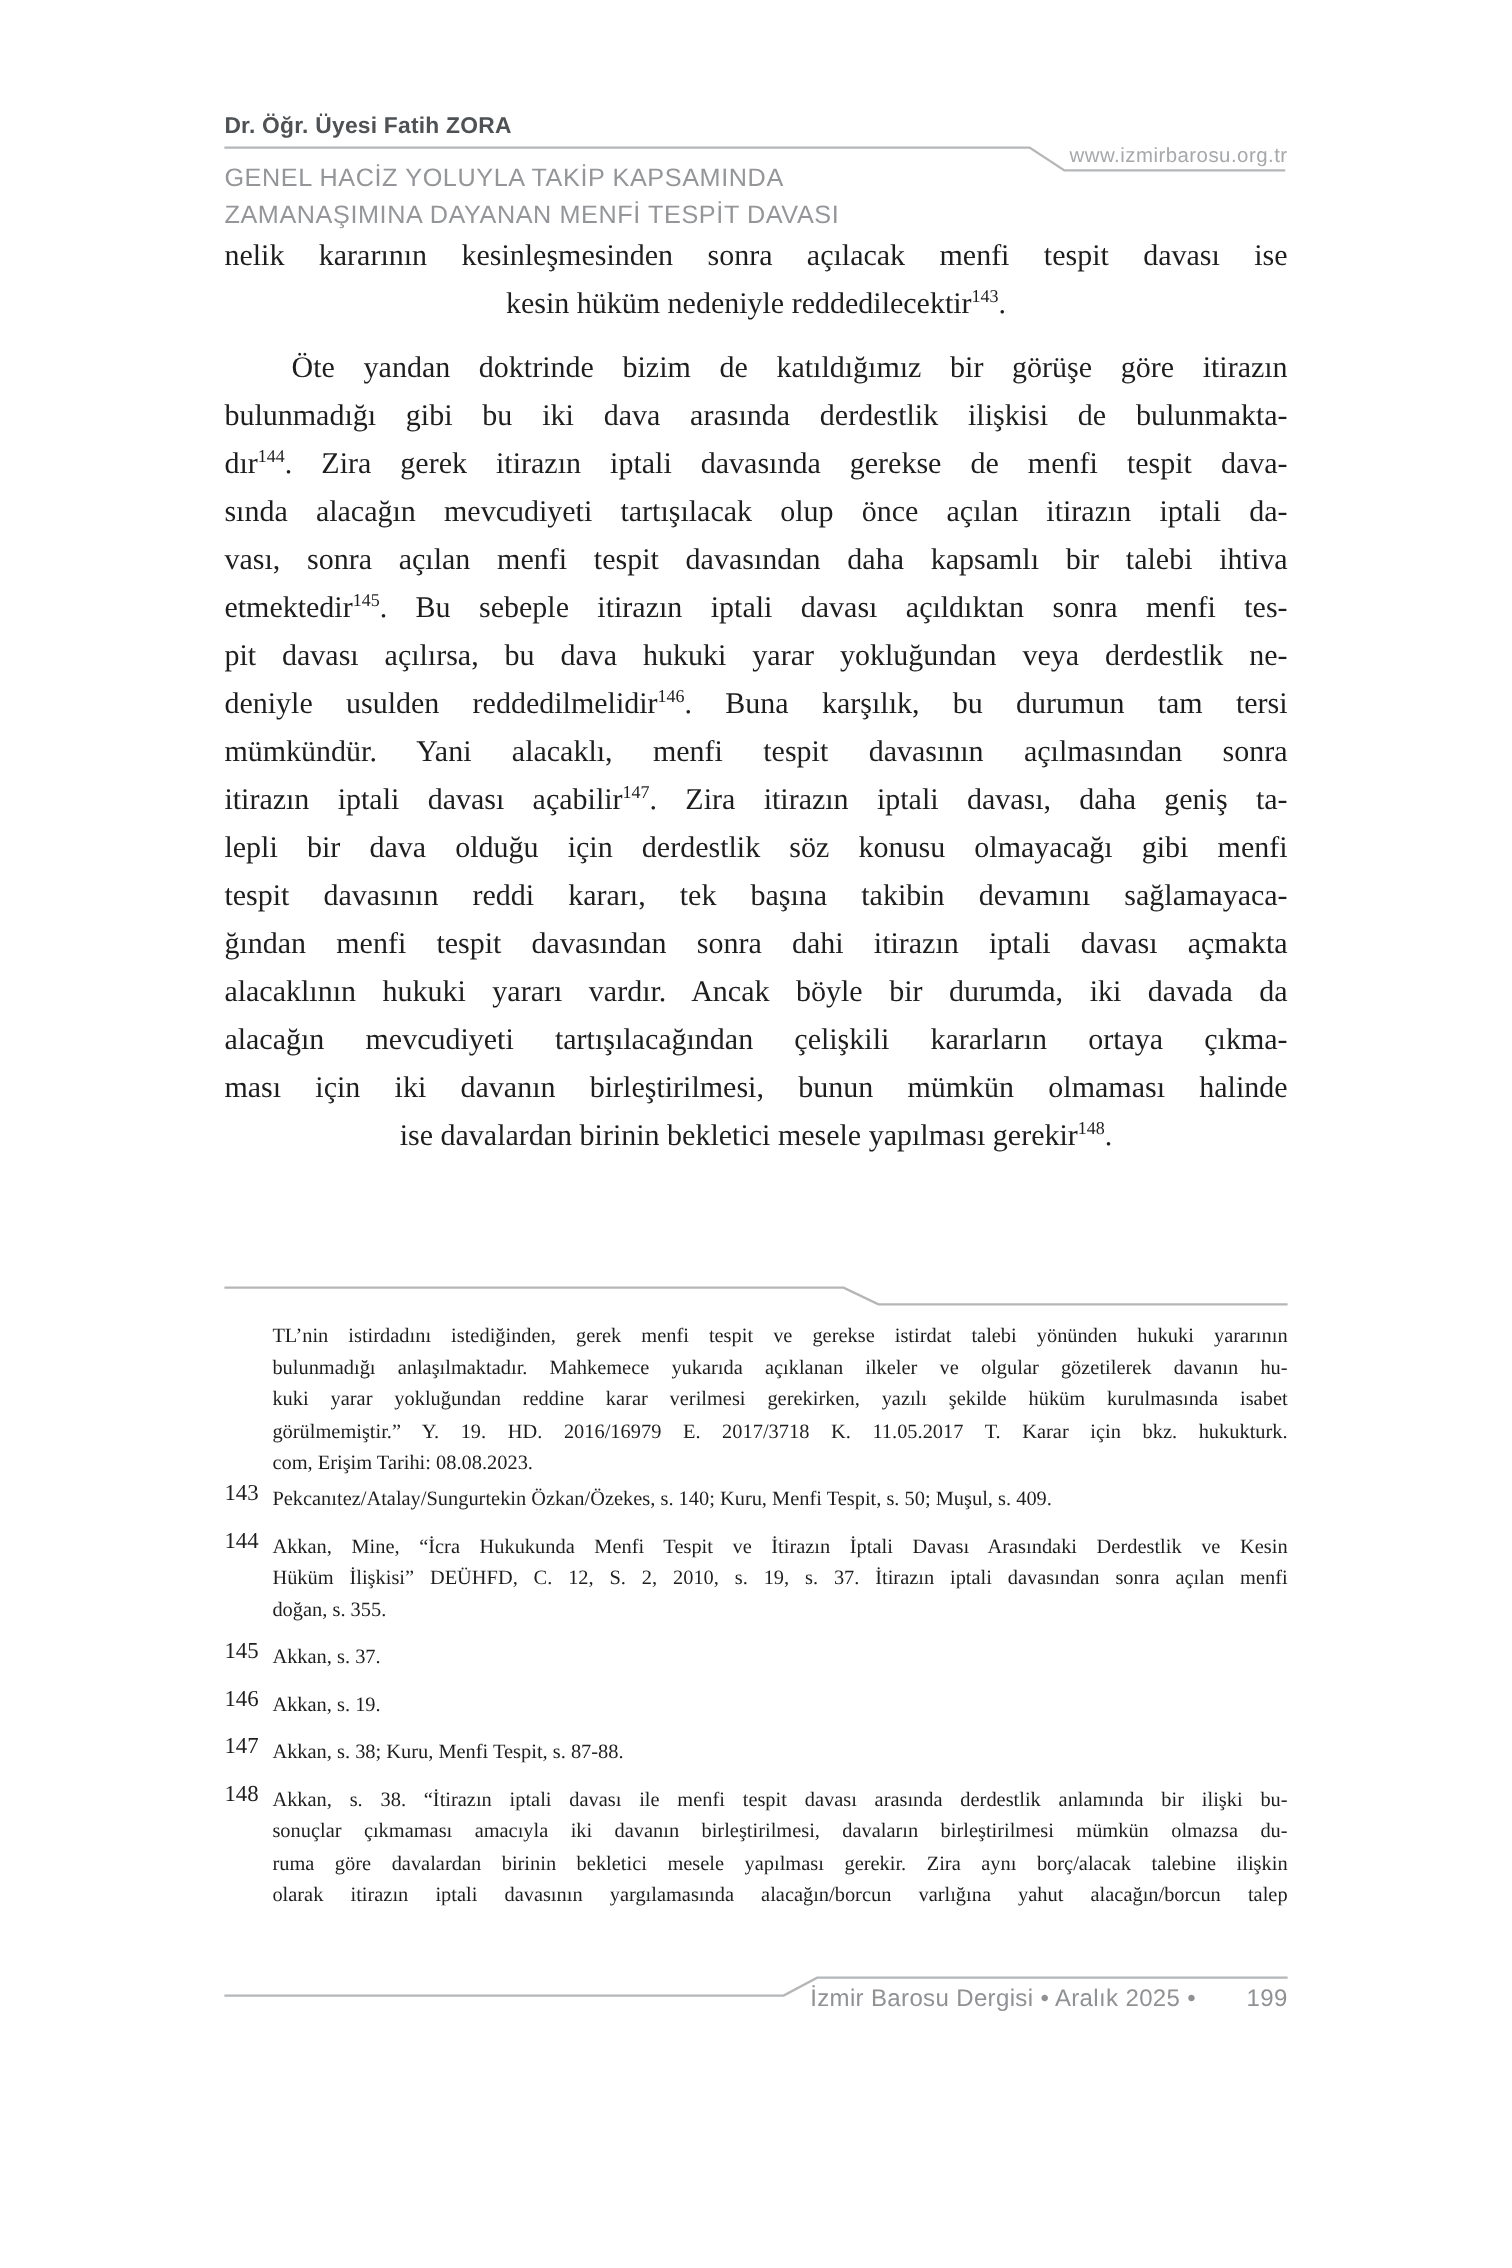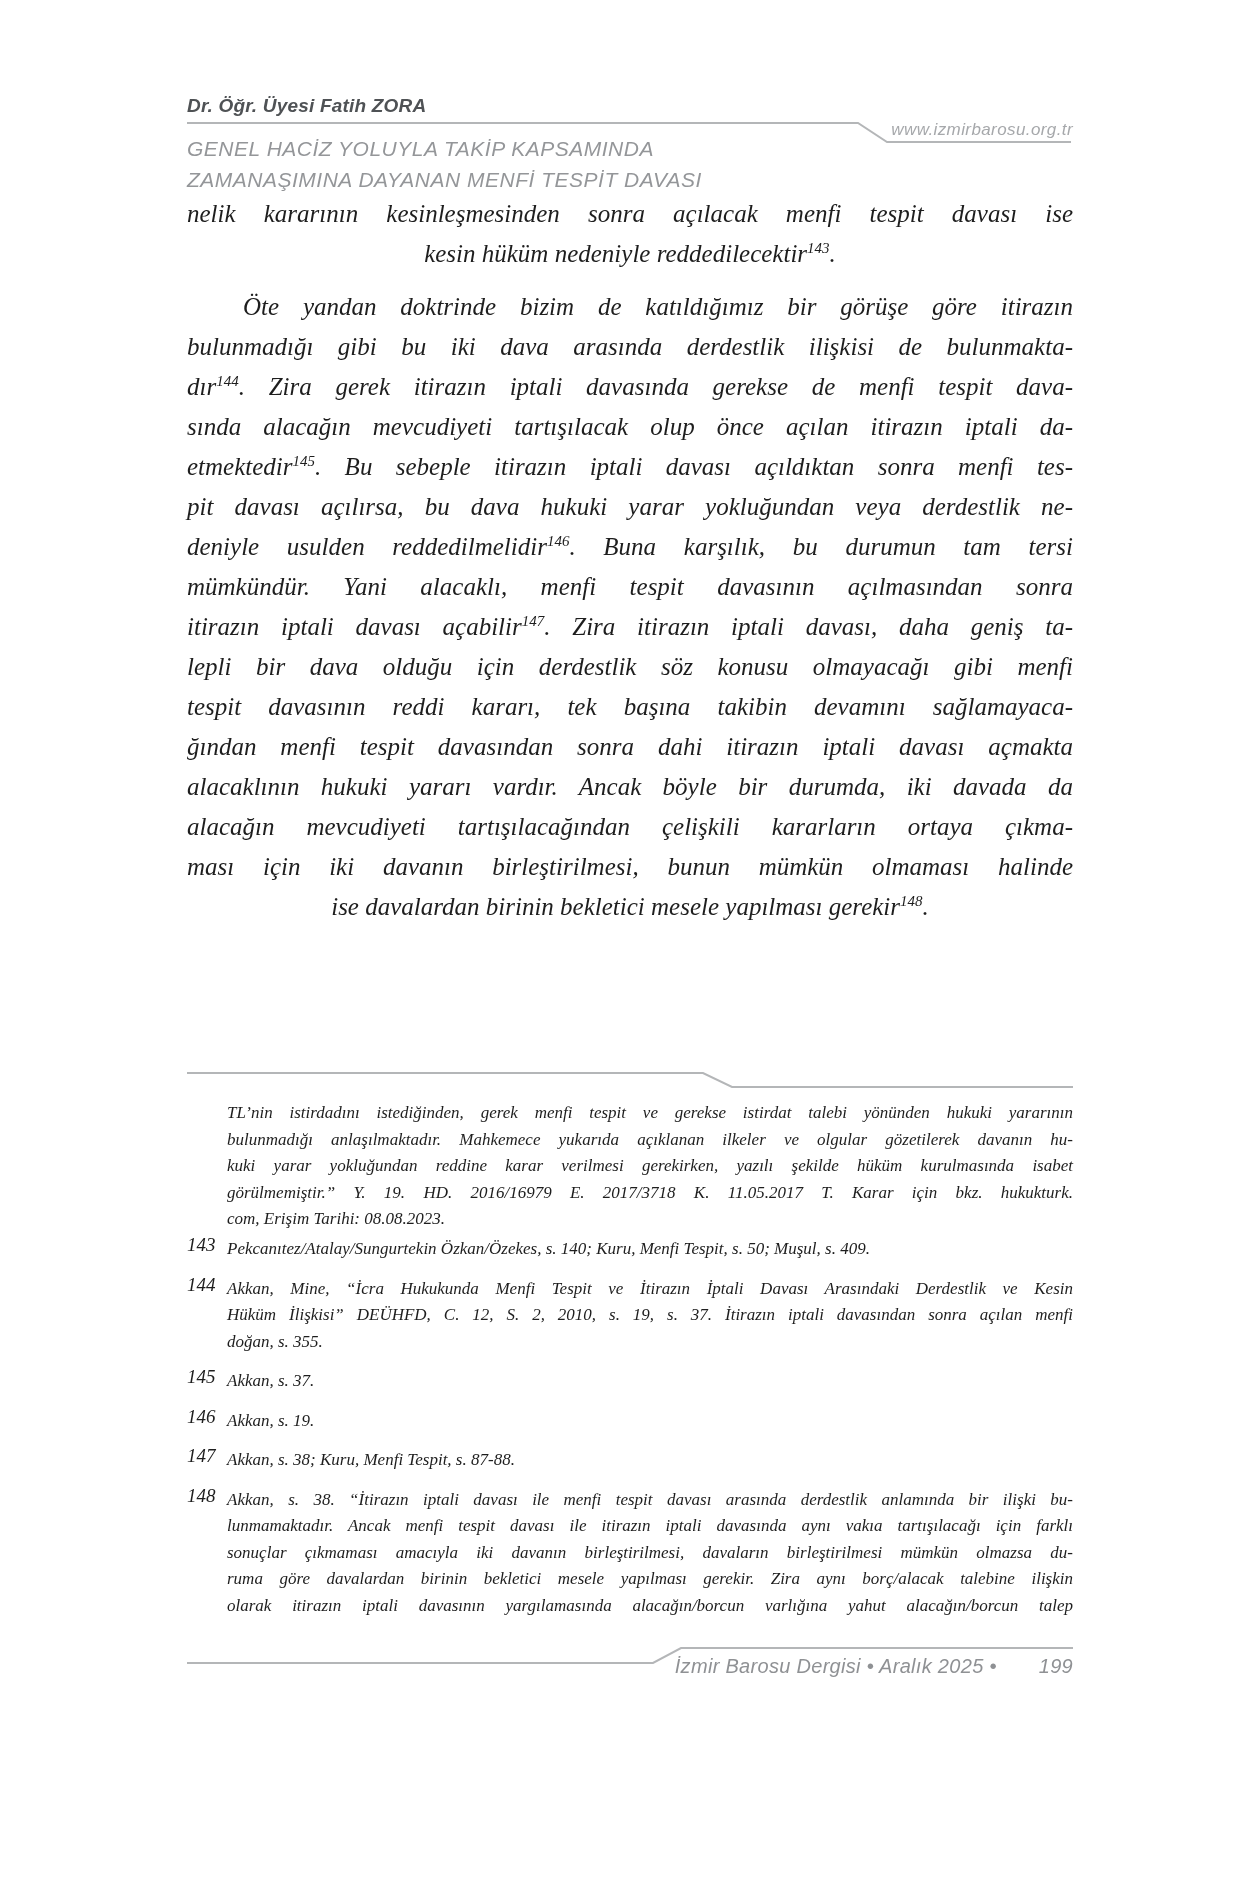--- a/index.html
+++ b/index.html
@@ -4,21 +4,20 @@
 <style>
   html,body { margin:0; padding:0; background:#e8e8e8; }
   .page {
     position:relative;
     width:1260px; height:1890px;
     background:#ffffff;
     margin:0 auto;
     overflow:hidden;
     font-family:"Liberation Serif","DejaVu Serif",serif;
     color:#1e1e1e;
-    font-style:italic;
   }
   svg.rules { position:absolute; left:0; top:0; pointer-events:none; }
 
   .author {
     position:absolute; left:187px; top:95px;
     font-family:"Liberation Sans","DejaVu Sans",sans-serif;
     font-weight:bold; font-size:19px; letter-spacing:.2px;
     color:#4f5255;
   }
   .url {
@@ -91,20 +90,21 @@
   <div class="body">
       <div class="paragraph">
         <div class="body-line">nelik kararının kesinleşmesinden sonra açılacak menfi tespit davası ise</div>
         <div class="body-line last">kesin hüküm nedeniyle reddedilecektir<sup>143</sup>.</div>
       </div>
       <div class="paragraph indented">
         <div class="body-line first-indent">Öte yandan doktrinde bizim de katıldığımız bir görüşe göre itirazın</div>
         <div class="body-line">bulunmadığı gibi bu iki dava arasında derdestlik ilişkisi de bulunmakta-</div>
         <div class="body-line">dır<sup>144</sup>. Zira gerek itirazın iptali davasında gerekse de menfi tespit dava-</div>
         <div class="body-line">sında alacağın mevcudiyeti tartışılacak olup önce açılan itirazın iptali da-</div>
+        <div class="body-line">vası, sonra açılan menfi tespit davasından daha kapsamlı bir talebi ihtiva</div>
         <div class="body-line">etmektedir<sup>145</sup>. Bu sebeple itirazın iptali davası açıldıktan sonra menfi tes-</div>
         <div class="body-line">pit davası açılırsa, bu dava hukuki yarar yokluğundan veya derdestlik ne-</div>
         <div class="body-line">deniyle usulden reddedilmelidir<sup>146</sup>. Buna karşılık, bu durumun tam tersi</div>
         <div class="body-line">mümkündür. Yani alacaklı, menfi tespit davasının açılmasından sonra</div>
         <div class="body-line">itirazın iptali davası açabilir<sup>147</sup>. Zira itirazın iptali davası, daha geniş ta-</div>
         <div class="body-line">lepli bir dava olduğu için derdestlik söz konusu olmayacağı gibi menfi</div>
         <div class="body-line">tespit davasının reddi kararı, tek başına takibin devamını sağlamayaca-</div>
         <div class="body-line">ğından menfi tespit davasından sonra dahi itirazın iptali davası açmakta</div>
         <div class="body-line">alacaklının hukuki yararı vardır. Ancak böyle bir durumda, iki davada da</div>
         <div class="body-line">alacağın mevcudiyeti tartışılacağından çelişkili kararların ortaya çıkma-</div>
@@ -140,21 +140,20 @@
         <span class="fn-num">146</span>
         <div class="fn-line last">Akkan, s. 19.</div>
       </div>
       <div class="fn-item">
         <span class="fn-num">147</span>
         <div class="fn-line last">Akkan, s. 38; Kuru, Menfi Tespit, s. 87-88.</div>
       </div>
       <div class="fn-item">
         <span class="fn-num">148</span>
         <div class="fn-line">Akkan, s. 38. “İtirazın iptali davası ile menfi tespit davası arasında derdestlik anlamında bir ilişki bu-</div>
-        <div class="fn-line">lunmamaktadır. Ancak menfi tespit davası ile itirazın iptali davasında aynı vakıa tartışılacağı için farklı</div>
         <div class="fn-line">sonuçlar çıkmaması amacıyla iki davanın birleştirilmesi, davaların birleştirilmesi mümkün olmazsa du-</div>
         <div class="fn-line">ruma göre davalardan birinin bekletici mesele yapılması gerekir. Zira aynı borç/alacak talebine ilişkin</div>
         <div class="fn-line">olarak itirazın iptali davasının yargılamasında alacağın/borcun varlığına yahut alacağın/borcun talep</div>
       </div>
     </div>
 
   <div class="footer">
     <span>İzmir Barosu Dergisi • Aralık 2025 •</span>
     <span>199</span>
   </div>

